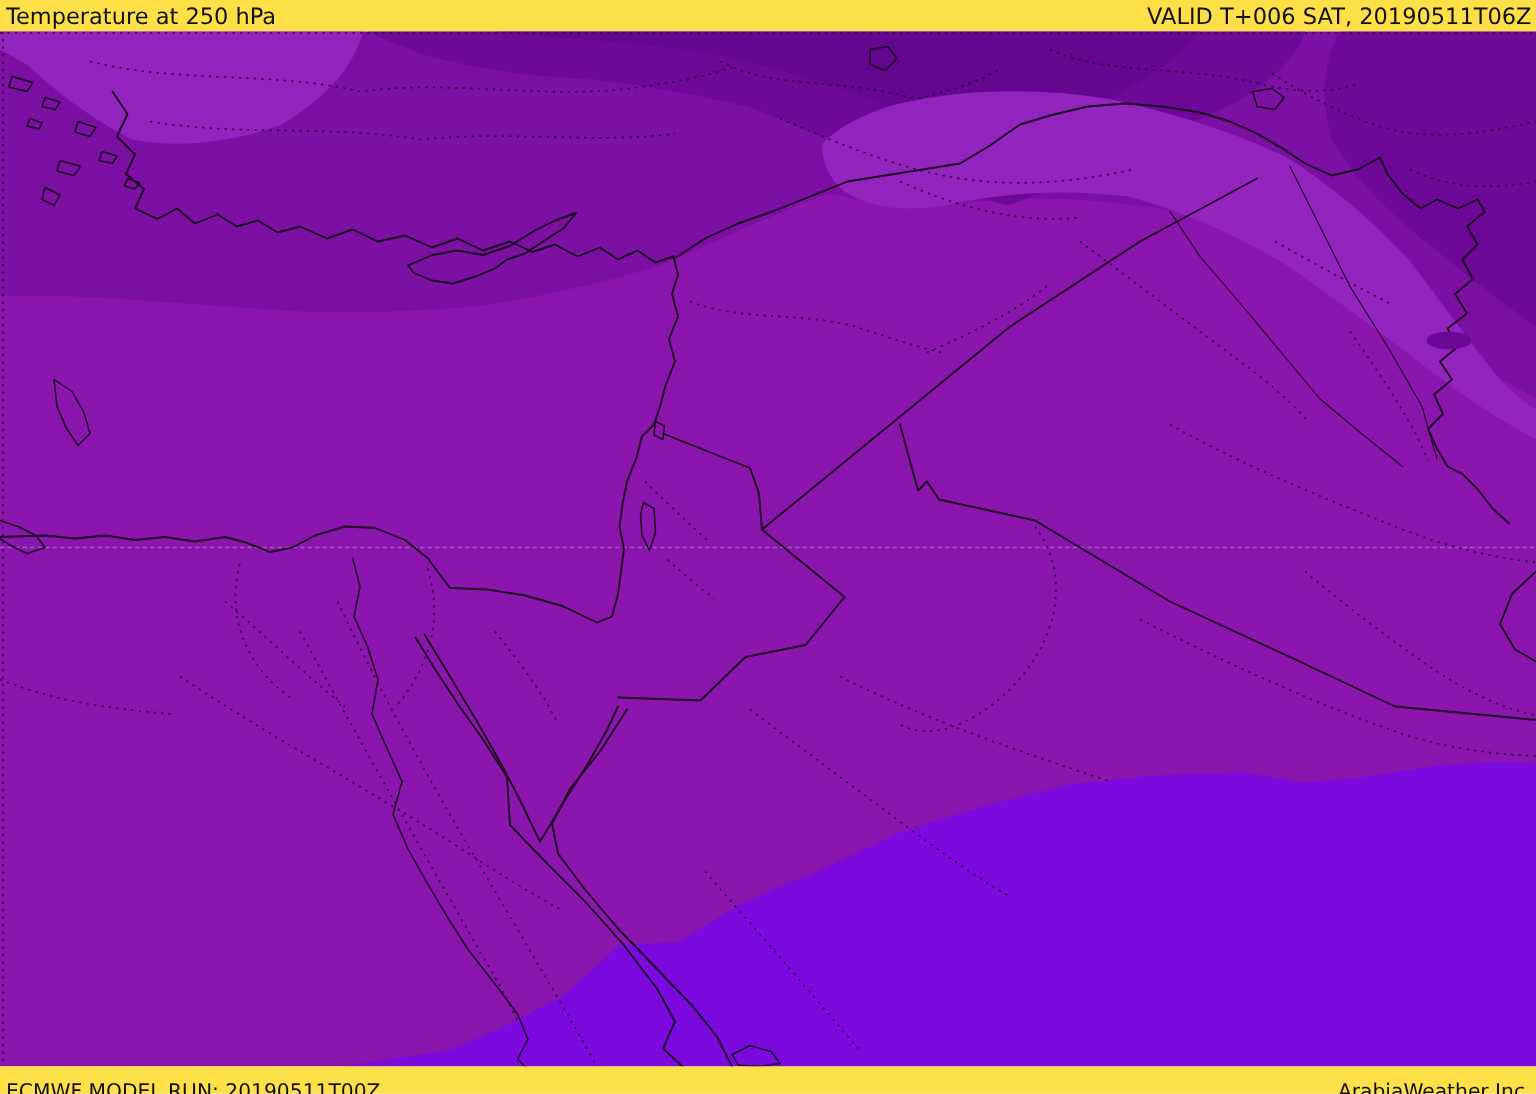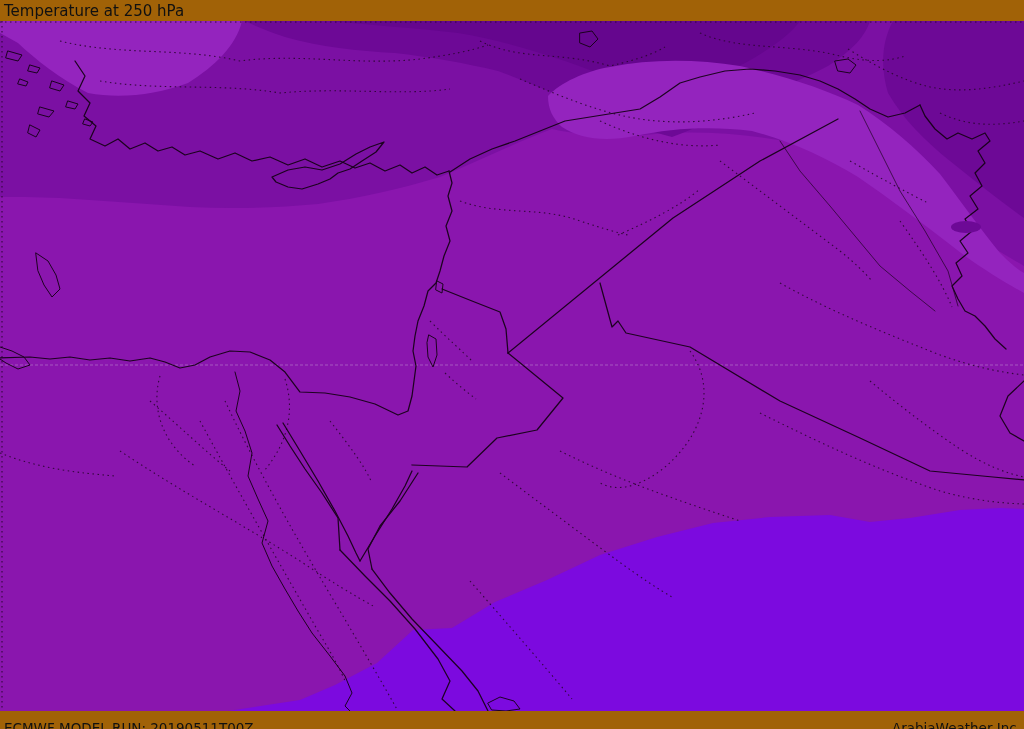--- a/index.html
+++ b/index.html
@@ -1,28 +1,29 @@
 <!DOCTYPE html>
 <html><head>
 <meta charset="utf-8">
 <style>
   html,body{margin:0;padding:0;width:1024px;height:729px;overflow:hidden;
     font-family:"DejaVu Sans","Liberation Sans",sans-serif;background:#e9e9e9;}
-  .bar{position:absolute;left:0;width:1024px;background:#a16207;color:#111;
+  .bar{position:absolute;left:0;width:1024px;background:#fde047;color:#111;
     display:flex;justify-content:space-between;align-items:center;box-sizing:border-box;}
   #topbar{top:0;height:21px;font-size:15px;padding:0 3px 0 4px;}
   #botbar{top:711px;height:18px;font-size:13.5px;padding:16px 3px 0 4px;}
   #map{position:absolute;top:21px;left:0;width:1024px;height:690px;}
   .lbl{white-space:nowrap;}
 </style>
 </head>
 <body>
 
 <div class="bar" id="topbar">
   <span class="lbl">Temperature at 250 hPa</span>
+  <span class="lbl">VALID T+006 SAT, 20190511T06Z</span>
 </div>
 
 <svg id="map" viewBox="0 0 1024 690" preserveAspectRatio="none">
 
   <g>
     <rect x="0" y="0" width="1024" height="690" fill="#8a16ae"></rect>
 
     <path d="M0,0 L1024,0 L1024,245 C985,222 945,198 905,175 C865,152 825,133 785,120
          C745,113 705,110 665,112 C625,117 588,116 552,108 C515,122 478,140 440,156
          C400,168 360,177 318,183 C275,187 232,188 190,186 C148,183 105,180 60,177

